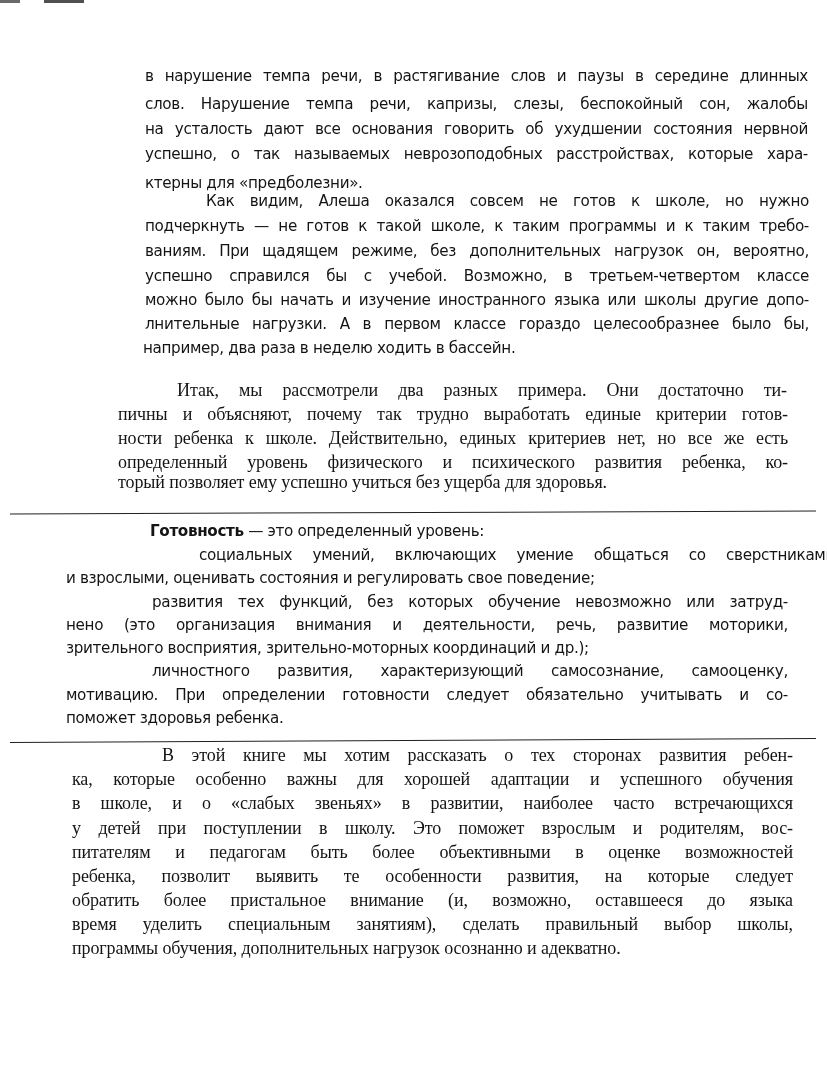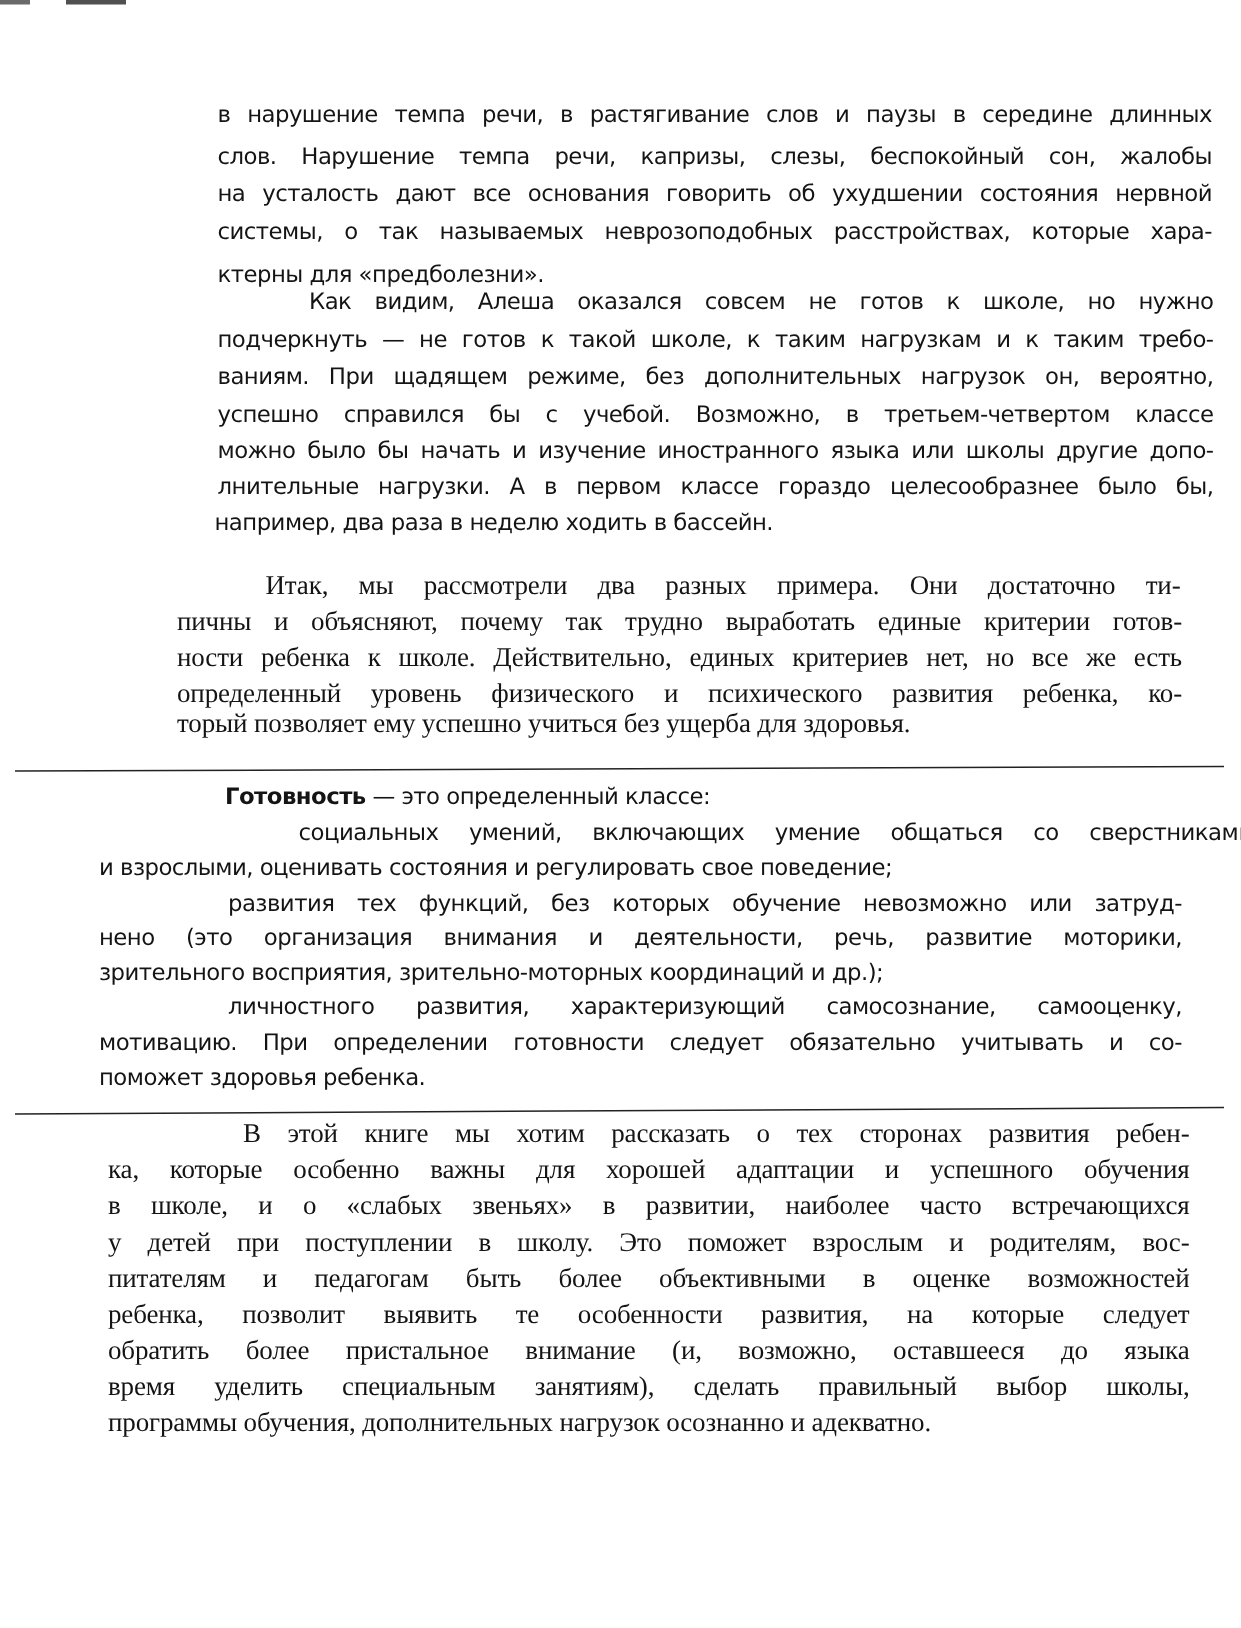--- a/index.html
+++ b/index.html
@@ -26,46 +26,46 @@
 </head>
 <body>
 
 <div class="corner-mark a"></div>
 <div class="corner-mark b"></div>
 
 <div class="block sans">
   <div class="line justify" style="left:145px; top:67px; width:663px;">в нарушение темпа речи, в растягивание слов и паузы в середине длинных</div>
   <div class="line justify" style="left:145px; top:95px; width:663px;">слов. Нарушение темпа речи, капризы, слезы, беспокойный сон, жалобы</div>
   <div class="line justify" style="left:145px; top:120px; width:663px;">на усталость дают все основания говорить об ухудшении состояния нервной</div>
-  <div class="line justify" style="left:145px; top:145px; width:663px;">системы, о так называемых неврозоподобных расстройствах, которые хара-</div>
+  <div class="line justify" style="left:145px; top:145px; width:663px;">успешно, о так называемых неврозоподобных расстройствах, которые хара-</div>
   <div class="line left" style="left:145px; top:174px;">ктерны для «предболезни».</div>
 </div>
 <div class="block sans">
   <div class="line justify" style="left:206px; top:192px; width:603px;">Как видим, Алеша оказался совсем не готов к школе, но нужно</div>
-  <div class="line justify" style="left:145px; top:217px; width:664px;">подчеркнуть — не готов к такой школе, к таким нагрузкам и к таким требо-</div>
+  <div class="line justify" style="left:145px; top:217px; width:664px;">подчеркнуть — не готов к такой школе, к таким программы и к таким требо-</div>
   <div class="line justify" style="left:145px; top:242px; width:664px;">ваниям. При щадящем режиме, без дополнительных нагрузок он, вероятно,</div>
   <div class="line justify" style="left:145px; top:267px; width:664px;">успешно справился бы с учебой. Возможно, в третьем-четвертом классе</div>
   <div class="line justify" style="left:145px; top:291px; width:664px;">можно было бы начать и изучение иностранного языка или школы другие допо-</div>
   <div class="line justify" style="left:145px; top:315px; width:664px;">лнительные нагрузки. А в первом классе гораздо целесообразнее было бы,</div>
   <div class="line left" style="left:143px; top:339px;">например, два раза в неделю ходить в бассейн.</div>
 </div>
 
 <div class="block serif">
   <div class="line justify" style="left:177px; top:380px; width:610px;">Итак, мы рассмотрели два разных примера. Они достаточно ти-</div>
   <div class="line justify" style="left:118px; top:404px; width:670px;">пичны и объясняют, почему так трудно выработать единые критерии готов-</div>
   <div class="line justify" style="left:118px; top:428px; width:670px;">ности ребенка к школе. Действительно, единых критериев нет, но все же есть</div>
   <div class="line justify" style="left:118px; top:452px; width:670px;">определенный уровень физического и психического развития ребенка, ко-</div>
   <div class="line left" style="left:118px; top:472px;">торый позволяет ему успешно учиться без ущерба для здоровья.</div>
 </div>
 
 <div class="rule" style="left:10px; top:512px; width:806px; transform: rotate(-0.22deg);"></div>
 
 <div class="block sans">
   <div class="line left" style="left:150px; top:522px;">
-    <b>Готовность</b><span> — это определенный классе:</span>
+    <b>Готовность</b><span> — это определенный уровень:</span>
   </div>
   <div class="line justify" style="left:152px; top:546px; width:636px;margin-left:47px;">социальных умений, включающих умение общаться со сверстниками</div>
   <div class="line left" style="left:66px; top:569px;">и взрослыми, оценивать состояния и регулировать свое поведение;</div>
   <div class="line justify" style="left:152px; top:593px; width:636px;">развития тех функций, без которых обучение невозможно или затруд-</div>
   <div class="line justify" style="left:66px; top:616px; width:722px;">нено (это организация внимания и деятельности, речь, развитие моторики,</div>
   <div class="line left" style="left:66px; top:639px;">зрительного восприятия, зрительно-моторных координаций и др.);</div>
   <div class="line justify" style="left:152px; top:662px; width:636px;">личностного развития, характеризующий самосознание, самооценку,</div>
   <div class="line justify" style="left:66px; top:686px; width:722px;">мотивацию. При определении готовности следует обязательно учитывать и со-</div>
   <div class="line left" style="left:66px; top:709px;">поможет здоровья ребенка.</div>
 </div>

